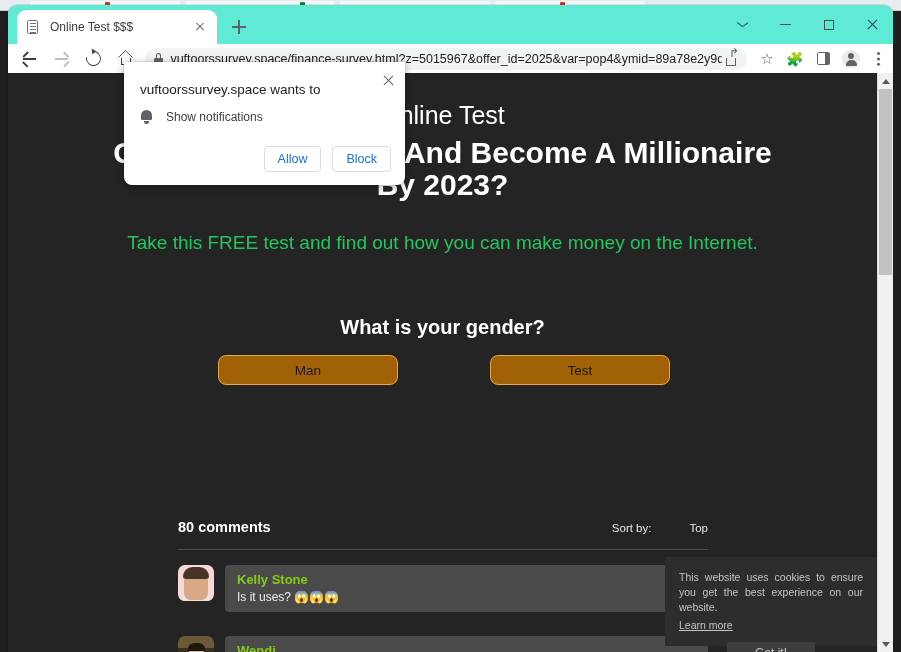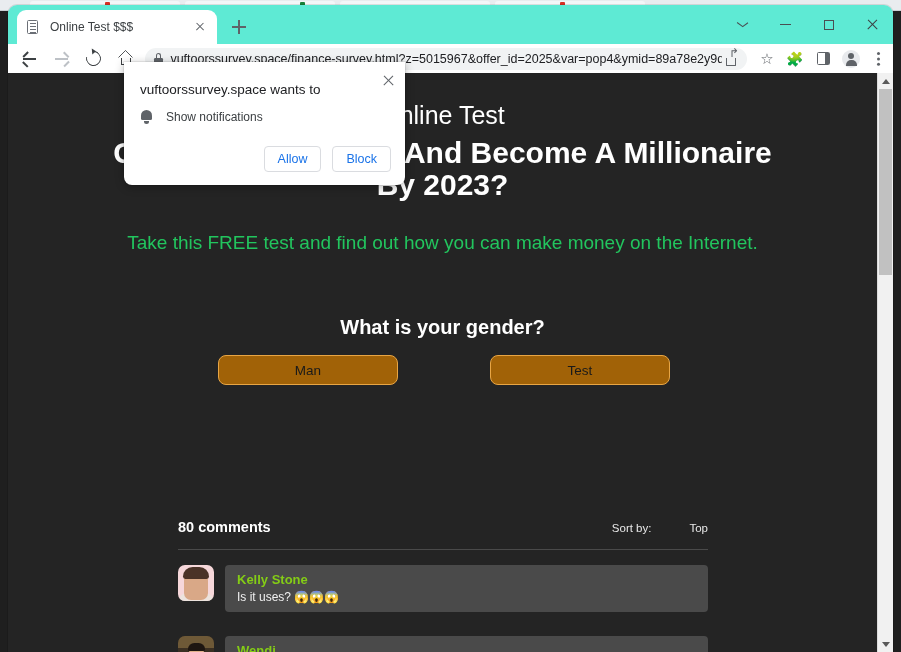--- a/index.html
+++ b/index.html
@@ -577,20 +577,25 @@
           <span class="c-avatar av-b">
             <span class="bg1"></span>
               <span class="face"></span>
               <span class="hair"></span>
           </span>
           <span class="c-bubble">
             <span class="c-name" style="display:block">Wendi</span>
           </span>
         </div>
 
+        <div class="cookie-banner">
+          <div class="cookie-text">This website uses cookies to ensure you get the best experience on our website.</div>
+          <a class="cookie-link">Learn more</a>
+          <div class="cookie-btn">Got it!</div>
+        </div>
 
       </div>
     </div>
 
     <div class="scrollbar">
       <div class="sb-arrow sb-up">
           <span class="sb-tri-up"></span>
         </div>
       <div class="sb-thumb"></div>
       <div class="sb-arrow sb-down">

